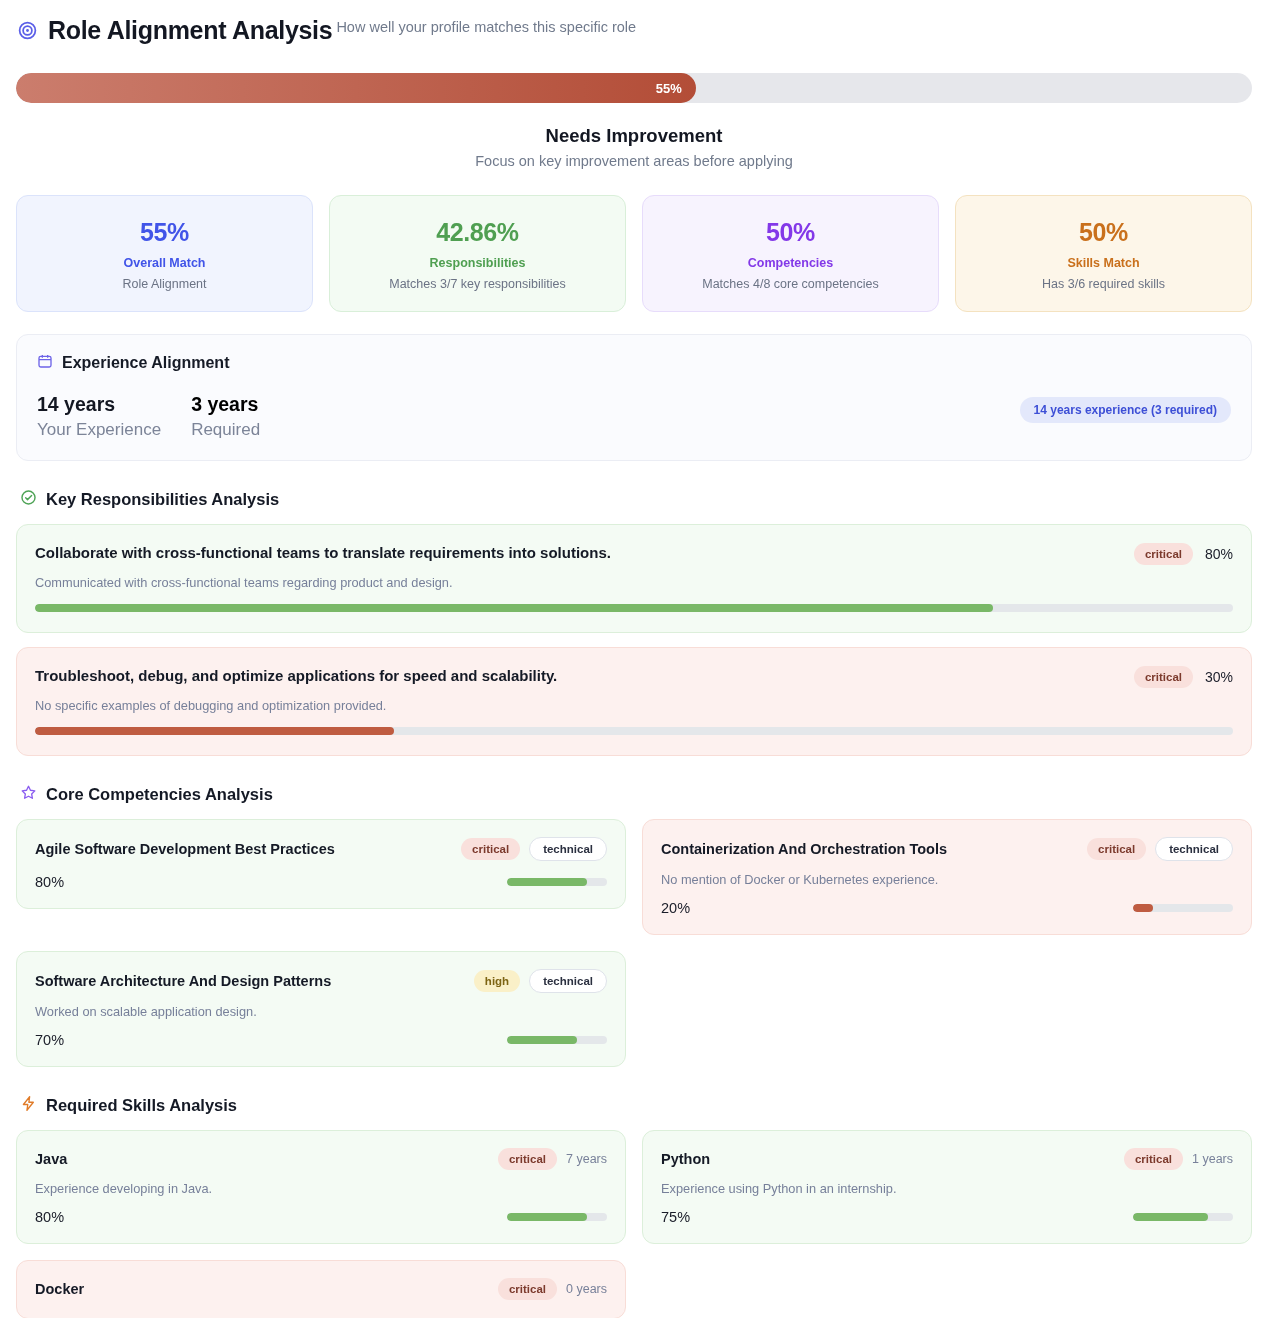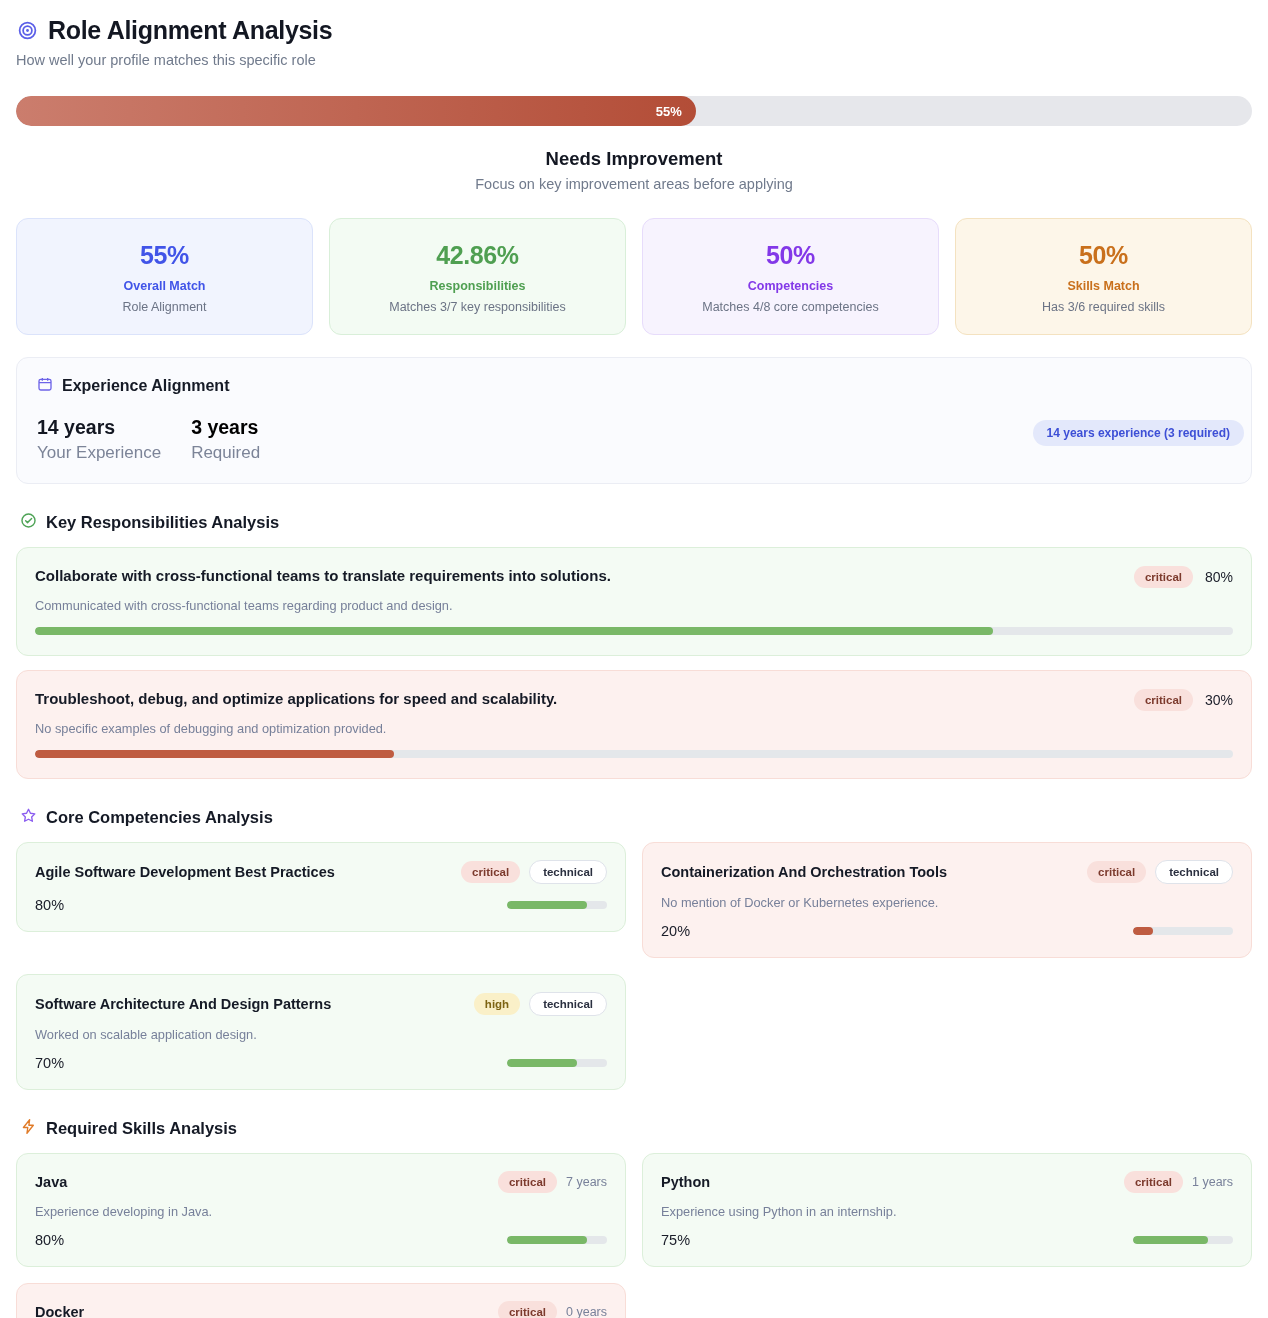--- a/index.html
+++ b/index.html
@@ -6,21 +6,21 @@
   html, body {
     width: 1268px;
     background: #ffffff;
     font-family: "Liberation Sans", sans-serif;
     color: #1a1d29;
     -webkit-font-smoothing: antialiased;
   }
   .page { width: 1268px; min-height: 1318px; padding: 16px; }
 
   
-  .header { display: flex; flex-direction: column; gap: 4px; }
+  .header { display: flex; flex-direction: row; gap: 4px; }
   .title-row { display: flex; align-items: center; gap: 10px; }
   .title-icon { width: 22px; height: 22px; display: inline-flex; align-items: center; justify-content: center; }
   .page-title { font-size: 25px; font-weight: 700; letter-spacing: -0.3px; color: #131722; }
   .page-subtitle { font-size: 14.5px; color: #707a8c; margin-top: 3px; }
 
   
   .overall-wrap { margin-top: 28px; }
   .overall-track {
     position: relative; height: 30px; border-radius: 999px;
     background: #e6e7eb; overflow: hidden;
@@ -63,21 +63,21 @@
     border-radius: 12px; padding: 18px 20px 20px;
     position: relative;
   }
   .exp-head { display: flex; align-items: center; gap: 9px; }
   .exp-head-title { font-size: 16px; font-weight: 600; color: #151a26; }
   .exp-body { display: flex; align-items: flex-start; gap: 30px; margin-top: 20px; }
   .exp-metric-num { font-size: 19.5px; font-weight: 700; color: #131722; }
   .exp-metric-num.muted { color: #000000; }
   .exp-metric-cap { font-size: 17px; color: #7c8498; margin-top: 4px; }
   .exp-badge {
-    position: absolute; right: 7px; top: 62px;
+    position: absolute; right: 20px; top: 62px;
     background: #e3e8fb; color: #3d4fd6; border-radius: 999px;
     padding: 6px 14px; font-size: 12px; font-weight: 600;
   }
 
   
   .section-head { display: flex; align-items: center; gap: 9px; margin: 28px 0 14px 4px; }
   .section-head-title { font-size: 16.5px; font-weight: 600; color: #141925; }
 
   
   .resp-card { border-radius: 12px; border: 1px solid; padding: 18px 18px 20px; margin-bottom: 14px; }

